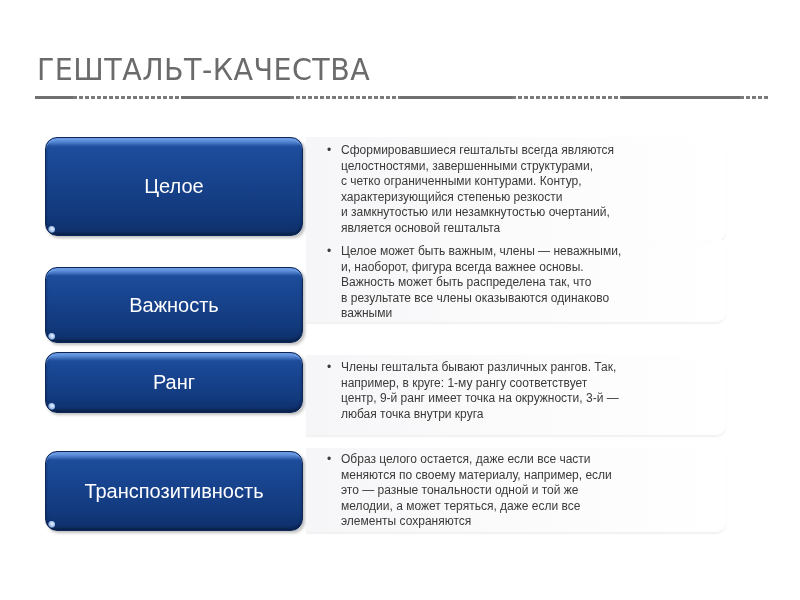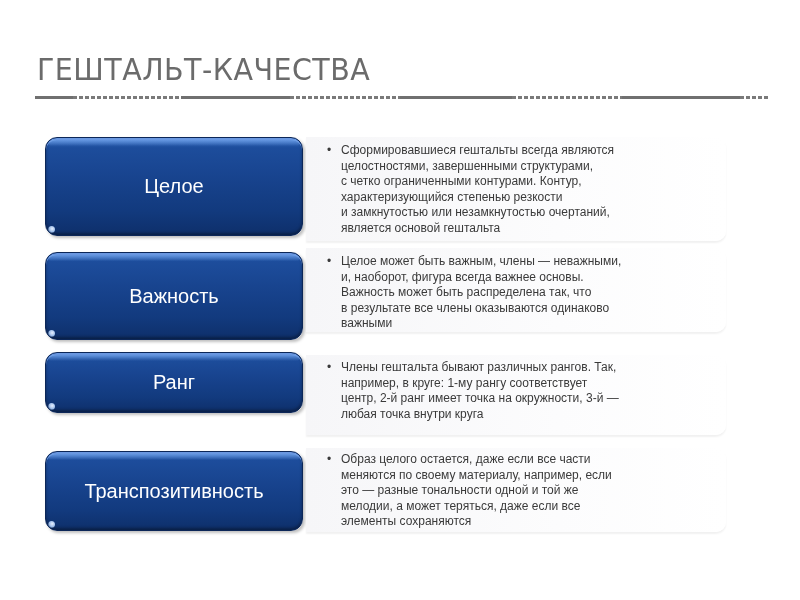--- a/index.html
+++ b/index.html
@@ -140,40 +140,40 @@
       <div class="desc-text"><span class="bullet">•</span><span>Сформировавшиеся гештальты всегда являются
 целостностями, завершенными структурами,
 с четко ограниченными контурами. Контур,
 характеризующийся степенью резкости
 и замкнутостью или незамкнутостью очертаний,
 является основой гештальта</span></div>
     </div>
   </div>
 
   <div class="row">
-    <div class="btn" style="top:252px;height:88px;">
+    <div class="btn" style="top:267px;height:76px;">
       <span class="btn-label">Важность</span>
     </div>
-    <div class="desc" style="top:248px;height:84px;">
+    <div class="desc" style="top:238px;height:84px;">
       <div class="desc-text"><span class="bullet">•</span><span>Целое может быть важным, члены — неважными,
 и, наоборот, фигура всегда важнее основы.
 Важность может быть распределена так, что
 в результате все члены оказываются одинаково
 важными</span></div>
     </div>
   </div>
 
   <div class="row">
     <div class="btn" style="top:352px;height:61px;">
       <span class="btn-label">Ранг</span>
     </div>
     <div class="desc" style="top:355px;height:80px;padding-top:5px;">
       <div class="desc-text"><span class="bullet">•</span><span>Члены гештальта бывают различных рангов. Так,
 например, в круге: 1-му рангу соответствует
-центр, 2-й ранг имеет точка на окружности, 3-й —
+центр, 9-й ранг имеет точка на окружности, 3-й —
 любая точка внутри круга</span></div>
     </div>
   </div>
 
   <div class="row">
     <div class="btn" style="top:451px;height:80px;">
       <span class="btn-label">Транспозитивность</span>
     </div>
     <div class="desc" style="top:448px;height:84px;padding-top:4px;">
       <div class="desc-text"><span class="bullet">•</span><span>Образ целого остается, даже если все части

